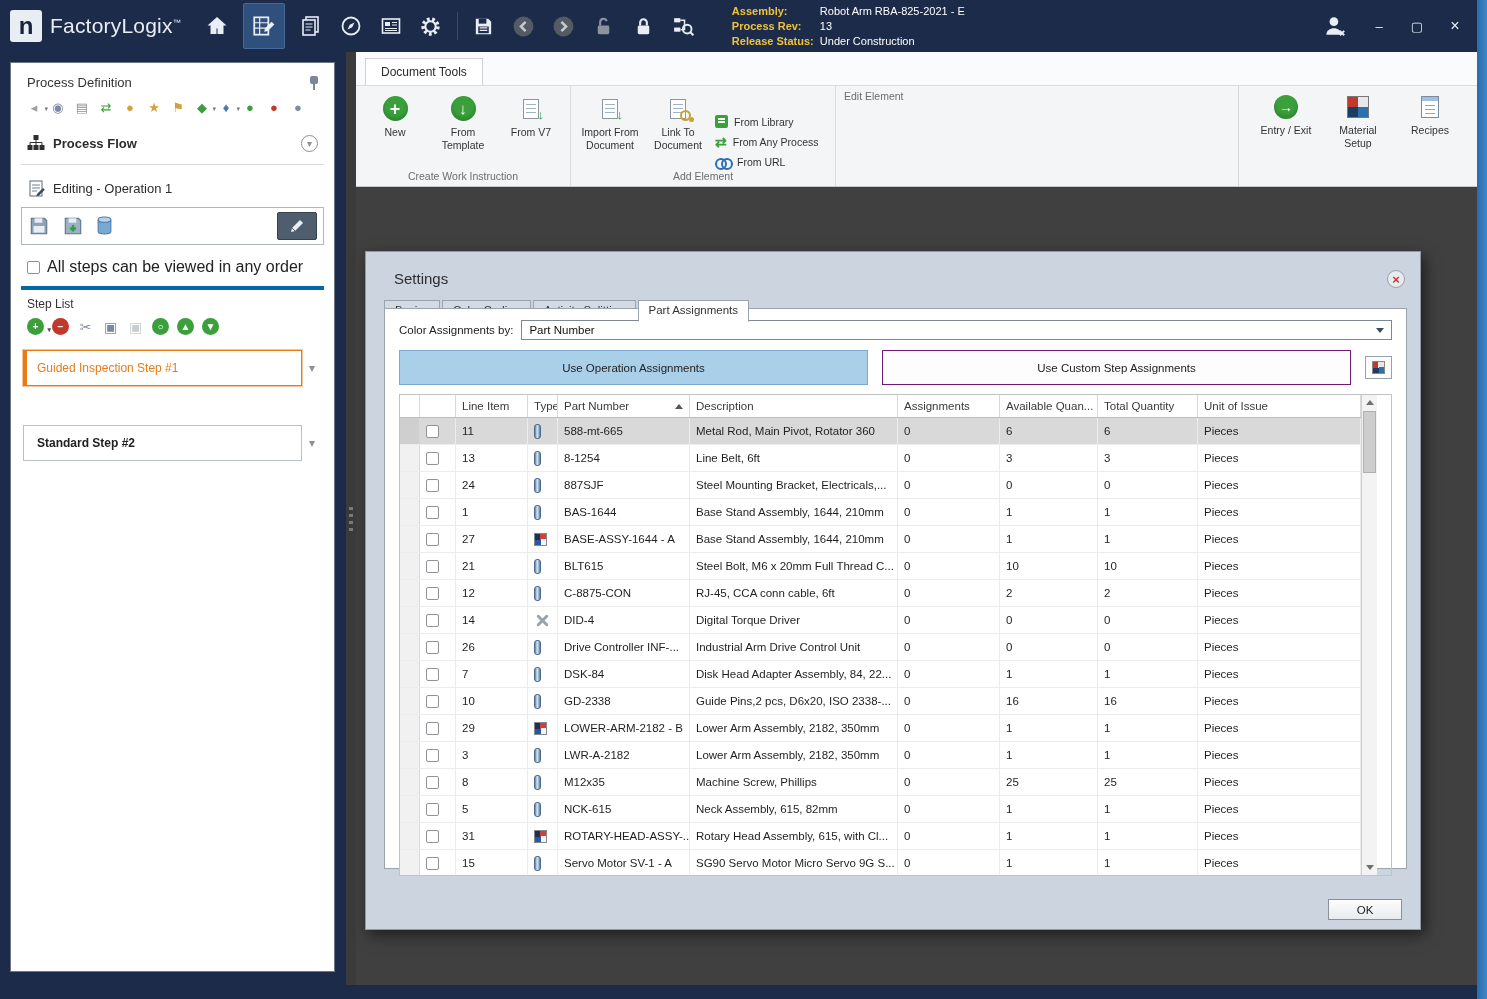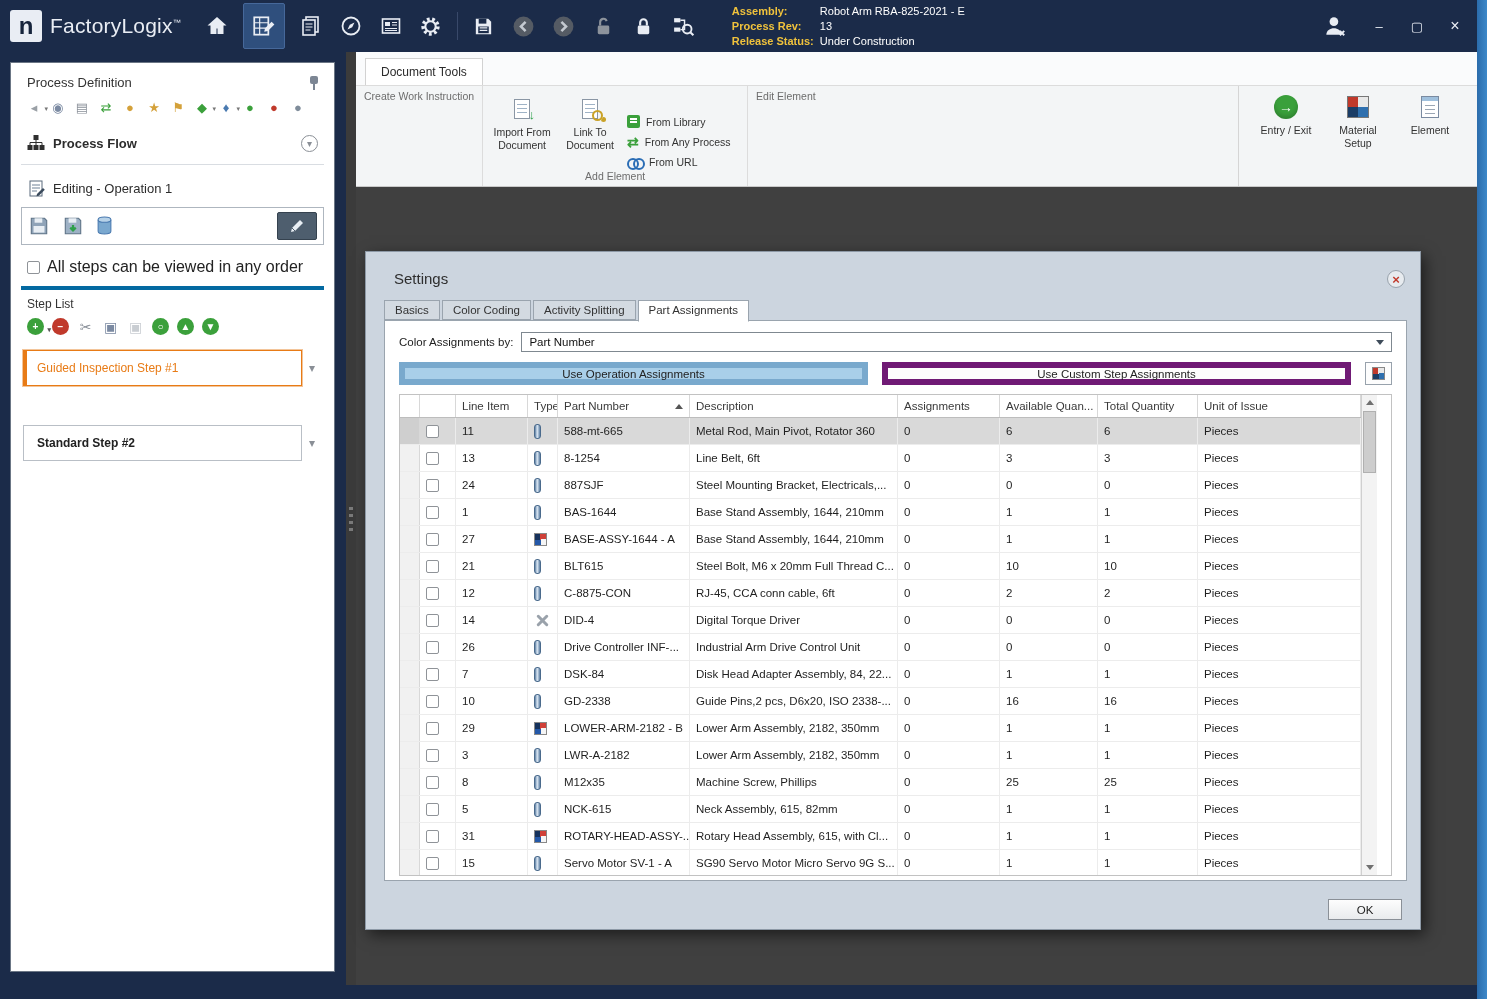--- a/index.html
+++ b/index.html
@@ -140,31 +140,31 @@
   .dialog { position:absolute; left:9px; top:64px; width:1056px; height:679px;
     background:#ccd5df; border:1px solid #8d99a6; box-shadow:4px 5px 14px rgba(0,0,0,.55); }
   .dlg-title { position:absolute; left:28px; top:18px; font-size:15px; color:#2e2e2e; }
   .dlg-close { position:absolute; right:15px; top:18px; width:18px; height:18px; border-radius:50%;
     background:#e7ebef; border:1px solid #98a2ac; display:flex; align-items:center; justify-content:center; }
   .dlg-close::before { content:"×"; color:#c0392b; font-size:13px; font-weight:bold; line-height:1; }
   .dlg-tabs { position:absolute; left:18px; top:48px; display:flex; }
   .dlg-tab { padding:0 10px; height:20px; line-height:19px; font-size:11.5px; color:#333;
     background:#d3dae1; border:1px solid #9aa4ae; margin-right:2px; }
   .dlg-tab.active { background:#fff; height:22px; border-bottom:1px solid #fff; position:relative; z-index:2; }
-  .dlg-panel { position:absolute; left:18px; right:13px; top:68px; height:561px;
+  .dlg-panel { position:absolute; left:18px; right:13px; top:56px; height:561px;
     background:#fff; border:1px solid #9aa4ae; padding:11px 14px 0 14px; }
   .combo-row { display:flex; align-items:center; gap:8px; }
   .combo-label { font-size:11.5px; color:#222; white-space:nowrap; }
   .combo { flex:1; position:relative; background:#fff; border:1px solid #7f8890; height:20px;
     display:flex; align-items:center; padding:0 24px 0 7px; font-size:11.5px; color:#111; }
   .combo::after { content:""; position:absolute; right:7px; top:7px;
     border-left:4px solid transparent; border-right:4px solid transparent; border-top:5px solid #3f4c5a; }
   .seg-row { display:flex; align-items:center; margin-top:10px; gap:14px; }
-  .seg { flex:1; height:23px; display:flex; align-items:center; justify-content:center;
-    font-size:11.5px; color:#222; background:#fdfdfd; border:6px solid #701a75; }
+  .seg { flex:1; height:35px; display:flex; align-items:center; justify-content:center;
+    font-size:11.5px; color:#222; background:#fdfdfd; border:1px solid #701a75; }
   .seg.selected { background:#a9cfe9; border-color:#79a9cd; }
   .seg-icon-btn { width:27px; height:23px; background:#fdfdfd; border:1px solid #98a2ac;
     display:flex; align-items:center; justify-content:center; }
   .seg-icon-btn .mini-grid { width:13px; height:13px; border:1px solid #888;
     background:conic-gradient(#e8e8e8 0 25%, #2e6fae 0 50%, #1a3d66 0 75%, #c0392b 0 100%); }
 
   
   .ptable { margin-top:9px; display:flex; border:1px solid #c2c2c2; height:482px; overflow:hidden; }
   .pt-main { width:961px; --cols:20px 36px 72px 30px 132px 208px 102px 98px 100px 1fr; }
   .pt-header { display:grid; grid-template-columns:var(--cols); height:23px; background:#fff; border-bottom:1px solid #bdbdbd; }
@@ -459,20 +459,40 @@
 
 <div class="main">
 
   <div class="ribbon-tabs">
     <div class="ribbon-tab">Document Tools</div>
   </div>
 
   <div class="ribbon-body">
 
     <div class="rgroup">
+      <div class="rgroup-items">
+        <div class="rbtn-big">
+          <span class="ric">
+              <span class="cir cir-plus"></span>
+            </span>
+          <span class="rlabel">New</span>
+        </div>
+        <div class="rbtn-big">
+          <span class="ric">
+              <span class="cir cir-down"></span>
+            </span>
+          <span class="rlabel">From Template</span>
+        </div>
+        <div class="rbtn-big">
+          <span class="ric">
+              <span class="page ov-green-arrow"></span>
+            </span>
+          <span class="rlabel">From V7</span>
+        </div>
+      </div>
       <div class="rgroup-label">Create Work Instruction</div>
     </div>
 
     <div class="rgroup">
       <div class="rgroup-items">
         <div class="rbtn-big">
           <span class="ric">
               <span class="page ov-green-arrow"></span>
             </span>
           <span class="rlabel">Import From Document</span>
@@ -515,21 +535,21 @@
       <div class="rbtn-big">
         <span class="ric">
             <span class="ric-material"></span>
           </span>
         <span class="rlabel">Material Setup</span>
       </div>
       <div class="rbtn-big">
         <span class="ric">
             <span class="ric-recipes"></span>
           </span>
-        <span class="rlabel">Element</span>
+        <span class="rlabel">Recipes</span>
       </div>
     </div>
   </div>
 
   <div class="canvas">
     <div class="dialog">
       <div class="dlg-title">Settings</div>
       <div class="dlg-close"></div>
 
       <div class="dlg-tabs">

